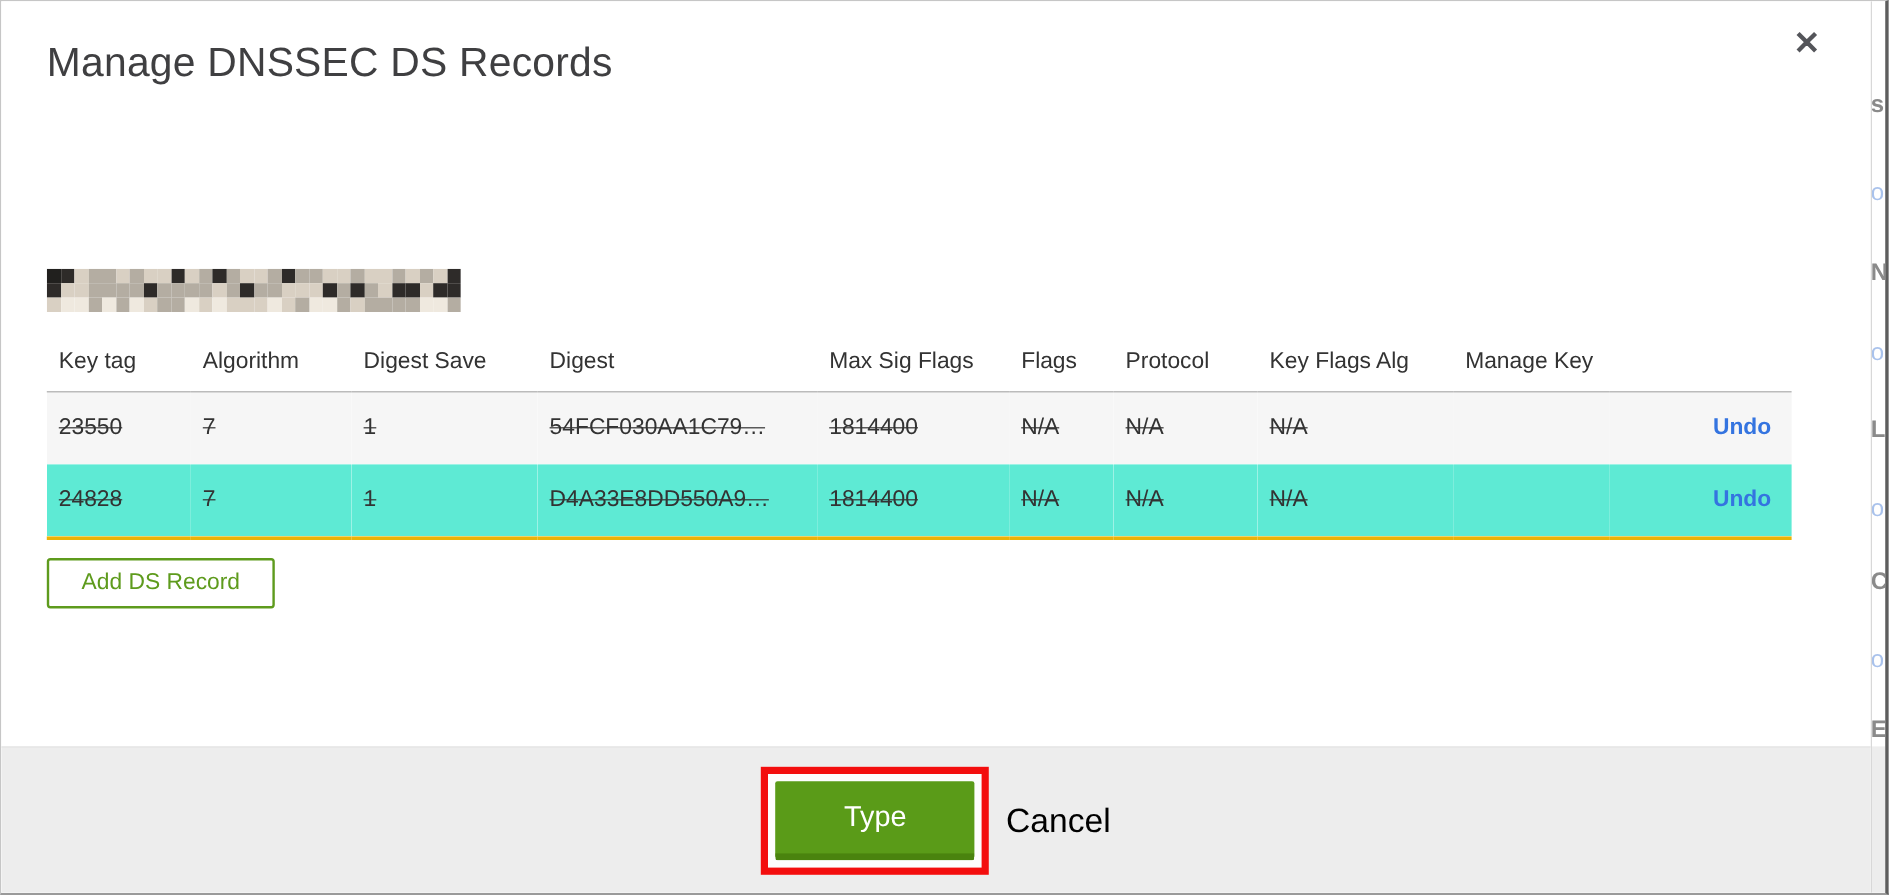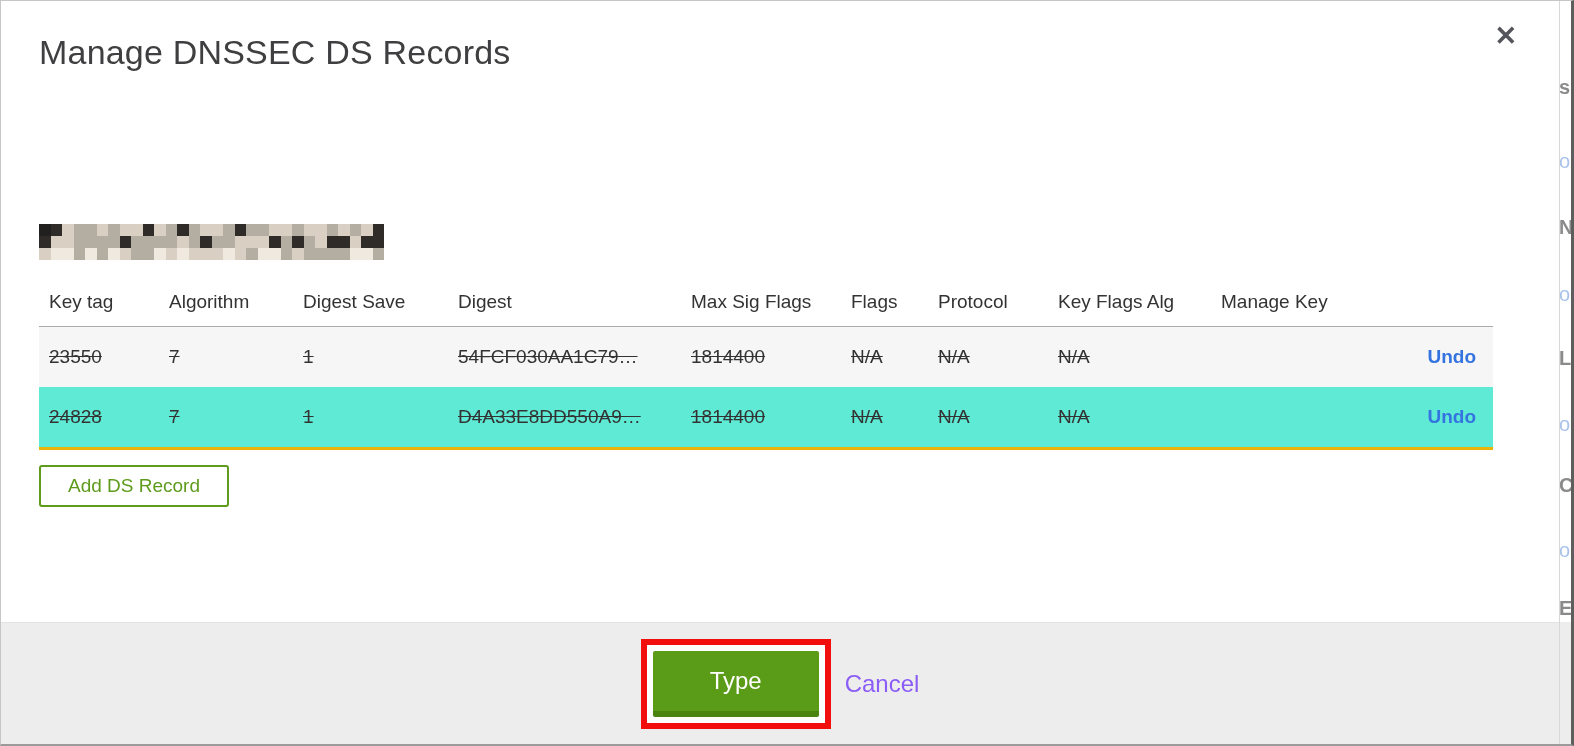--- a/index.html
+++ b/index.html
@@ -141,22 +141,22 @@
     border: none;
     border-bottom: 6px solid #4a830e;
     border-radius: 2px;
     color: #ffffff;
     font-size: 24px;
     font-family: inherit;
     cursor: pointer;
   }
 
   .cancel-link {
-    color: #8b5cf6;
-    font-size: 24px;
+    color: #000000;
+    font-size: 28px;
     text-decoration: none;
     cursor: pointer;
   }
 
   
   .page-behind {
     position: relative;
     flex: 0 0 11px;
     background: #ffffff;
     overflow: hidden;

